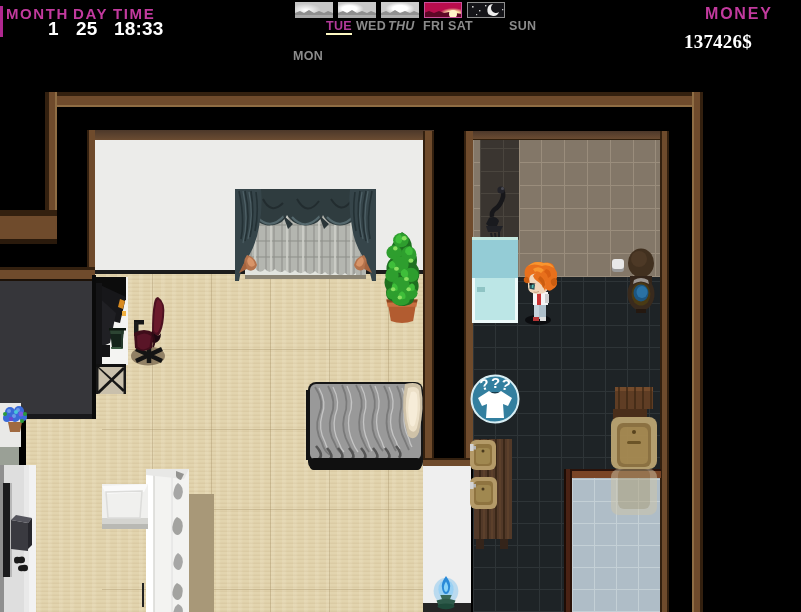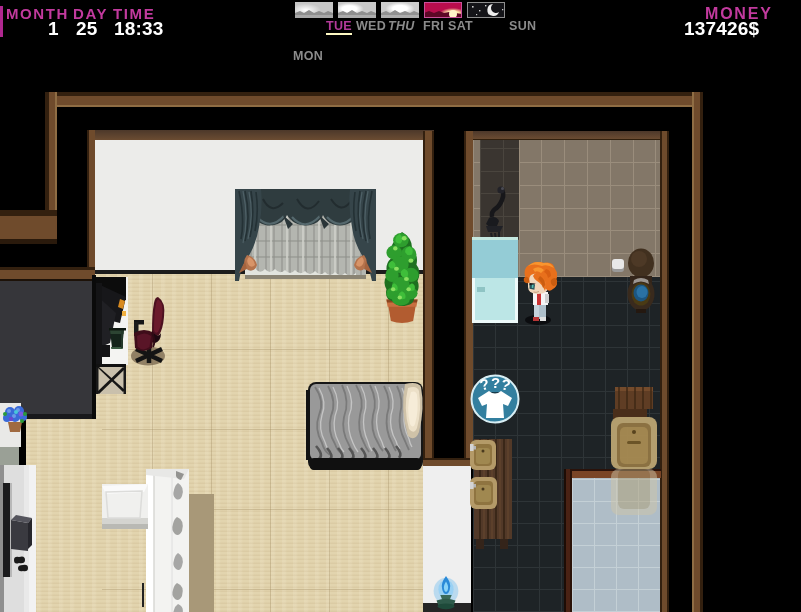--- a/index.html
+++ b/index.html
@@ -102,21 +102,21 @@
 <div class="abs gry dlab" style="left:388px;font-style:italic;">THU</div>
 
 <div class="abs gry dlab" style="left:423px;">FRI</div>
 
 <div class="abs gry dlab" style="left:448px;">SAT</div>
 
 <div class="abs gry dlab" style="left:479px;margin-left:30px;">SUN</div>
 
 <div class="abs mag" style="left:705px;top:5px;font-family:'Liberation Sans',sans-serif;font-size:16px;font-weight:bold;letter-spacing:1.8px;">MONEY</div>
 
-<div class="abs wht hudv" style="left:684px;top:18px;">137426$</div>
+<div class="abs wht hudv" style="left:684px;top:31px;font-family:Liberation Serif, serif;">137426$</div>
 
 <div class="abs" style="left:46px;top:92px;width:657px;height:15px;background:#6f4b2c;border-top:4px solid #33200f;border-bottom:2px solid #8f6d44;box-sizing:border-box;"></div>
 
 <div class="abs" style="left:45px;top:92px;width:12px;height:122px;background:#6f4b2c;border-left:4px solid #33200f;border-right:2px solid #8f6d44;box-sizing:border-box;"></div>
 
 <div class="abs" style="left:0px;top:210px;width:57px;height:34px;background:#6f4b2c;border-top:6px solid #33200f;border-bottom:5px solid #2a1a0c;box-sizing:border-box;"></div>
 
 <div class="abs" style="left:692px;top:92px;width:11px;height:520px;background:#6f4b2c;border-right:3px solid #33200f;border-left:2px solid #8f6d44;box-sizing:border-box;"></div>
 
 <div class="abs" style="left:87px;top:130px;width:347px;height:14px;background:linear-gradient(#4c382a,#6b4c32);border-bottom:4px solid #31200e;box-sizing:border-box;"></div>

